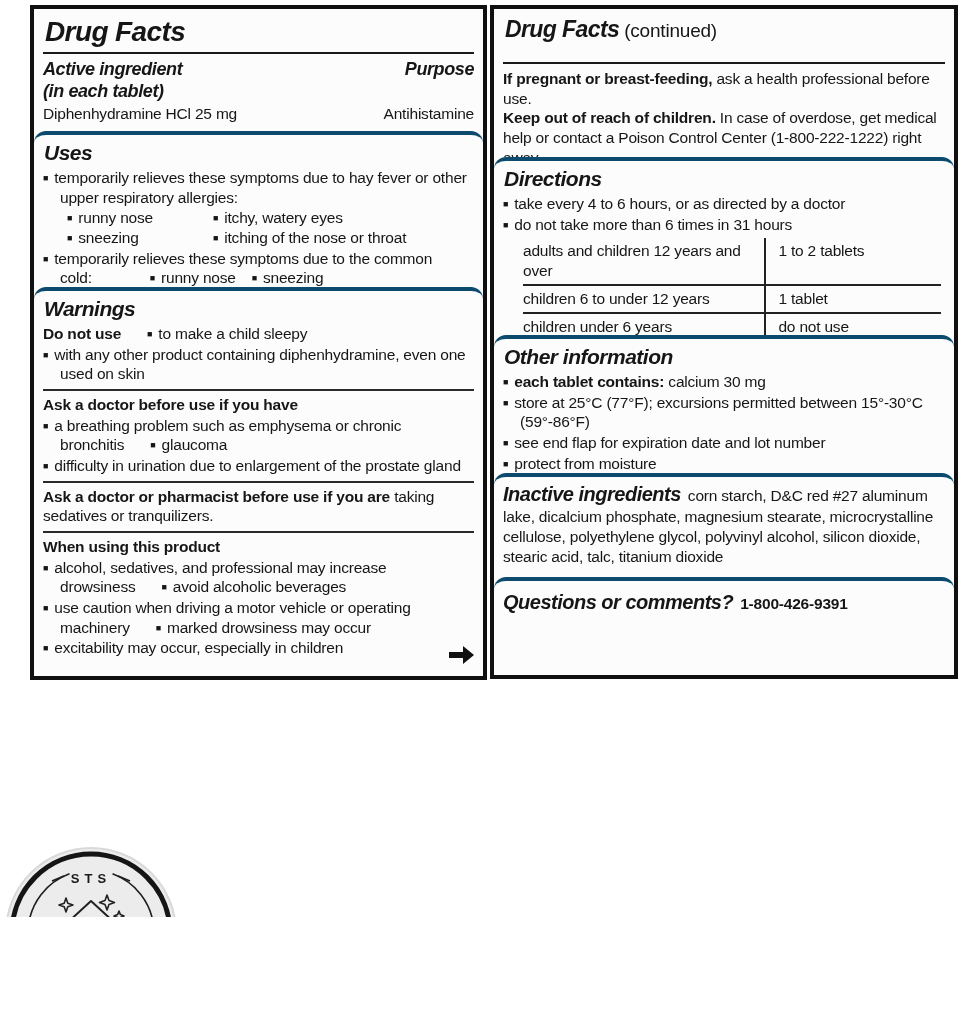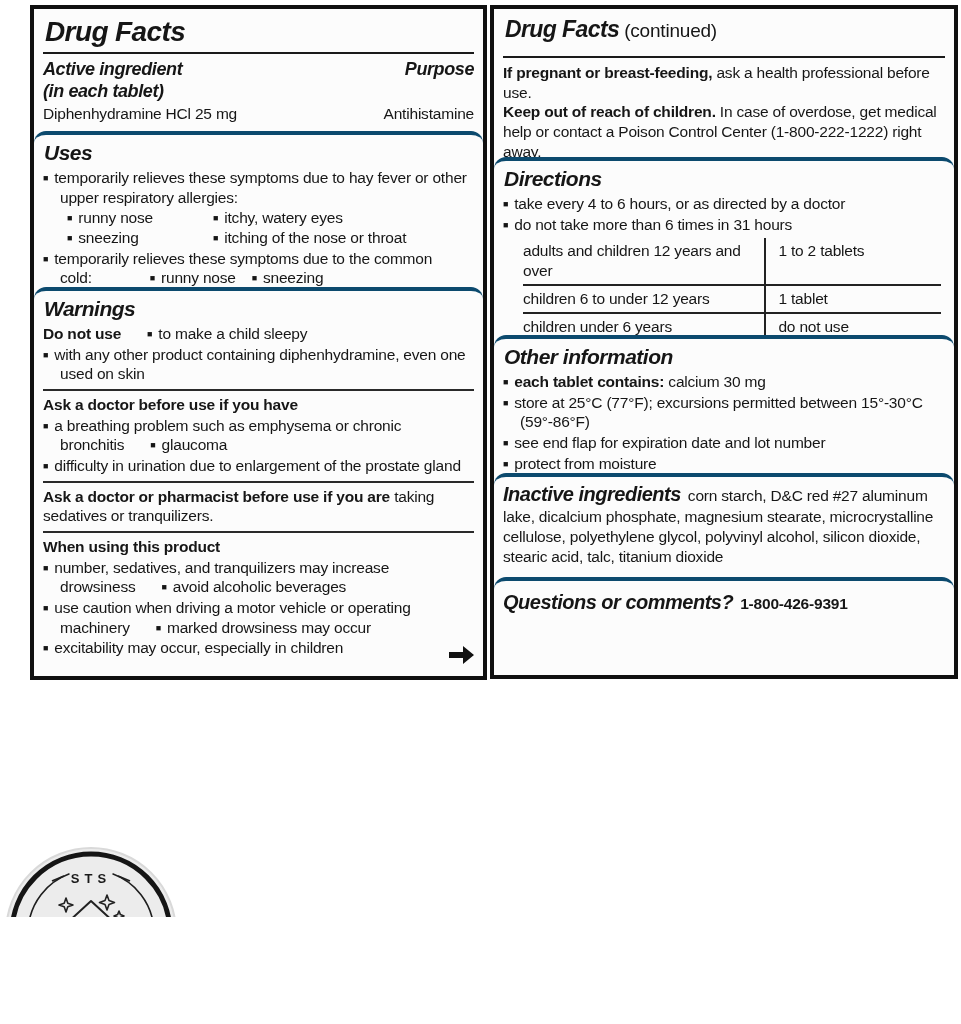--- a/index.html
+++ b/index.html
@@ -23,21 +23,21 @@
   
   .r-head { height: 148px; }
   .r-dir  { height: 178px; }
   .r-other{ height: 138px; }
   .r-inact{ height: 104px; }
   .r-quest{ flex: 1; }
 
   
   .big-title { font-size: 28px; font-weight: 700; font-style: italic; letter-spacing: -0.6px; padding: 2px 0 3px 2px; }
   .big-title .cont { font-size: 19px; font-weight: 400; font-style: normal; letter-spacing: -0.2px; margin-left: 5px; }
-  .r-head .big-title { font-size: 23px; padding-bottom: 12px; }
+  .r-head .big-title { font-size: 23px; padding-bottom: 18px; }
   .title-rule { border: 0; border-top: 2px solid #1a1a1a; margin: 1px 0 5px 0; }
 
   .h2 { font-size: 21px; font-weight: 700; font-style: italic; letter-spacing: -0.5px; margin: 1px 0 3px 1px; }
   .h-inline { font-size: 20px; font-weight: 700; font-style: italic; letter-spacing: -0.5px; margin-right: 7px; }
 
   .body-txt, .bl, .plain { font-size: 15.5px; line-height: 1.27; letter-spacing: -0.2px; }
   b, .bold { font-weight: 700; }
 
   .bl { padding-left: 17px; text-indent: -17px; margin: 1px 0; }
   .sq { font-size: 9px; margin-right: 6px; position: relative; top: -2px; font-style: normal; }
@@ -111,21 +111,21 @@
       <div class="body-txt"><b>Do not use</b><span class="tab"><span class="sq">■</span><span>to make a child sleepy</span></span></div>
       <div class="bl"><span class="sq">■</span><span>with any other product containing diphenhydramine, even one used on skin</span></div>
       <hr class="thin">
       <div class="body-txt bold">Ask a doctor before use if you have</div>
       <div class="bl"><span class="sq">■</span><span>a breathing problem such as emphysema or chronic bronchitis</span><span class="tab"><span class="sq">■</span><span>glaucoma</span></span></div>
       <div class="bl"><span class="sq">■</span><span>difficulty in urination due to enlargement of the prostate gland</span></div>
       <hr class="thin">
       <div class="body-txt"><b>Ask a doctor or pharmacist before use if you are</b> <span>taking sedatives or tranquilizers.</span></div>
       <hr class="thin">
       <div class="body-txt bold">When using this product</div>
-      <div class="bl"><span class="sq">■</span><span>number, sedatives, and tranquilizers may increase drowsiness</span><span class="tab"><span class="sq">■</span><span>avoid alcoholic beverages</span></span></div>
+      <div class="bl"><span class="sq">■</span><span>alcohol, sedatives, and professional may increase drowsiness</span><span class="tab"><span class="sq">■</span><span>avoid alcoholic beverages</span></span></div>
       <div class="bl"><span class="sq">■</span><span>use caution when driving a motor vehicle or operating machinery</span><span class="tab"><span class="sq">■</span><span>marked drowsiness may occur</span></span></div>
       <div class="bl"><span class="sq">■</span><span>excitability may occur, especially in children</span></div>
       <div class="arrow-wrap">
         <svg width="26" height="20" viewBox="0 0 26 20">
             <polygon points="0,7 14,7 14,1 25,10 14,19 14,13 0,13" fill="#111"></polygon>
           </svg>
       </div>
     </div>
   </div>
 

